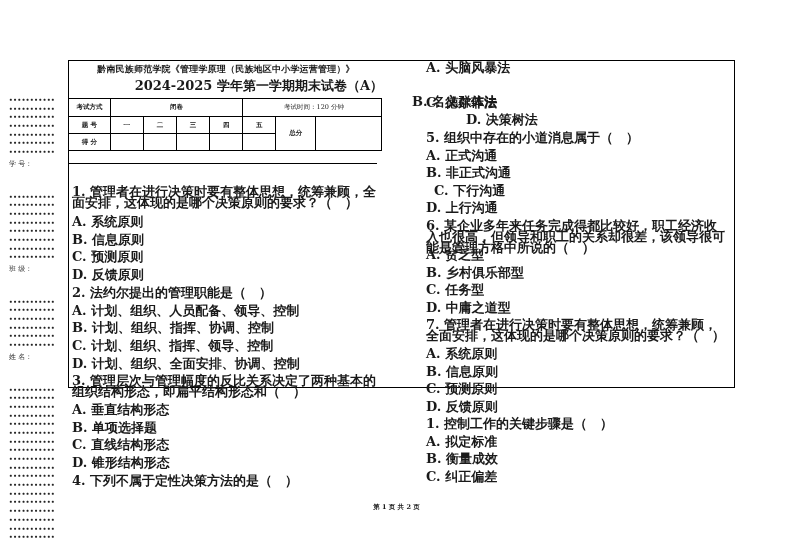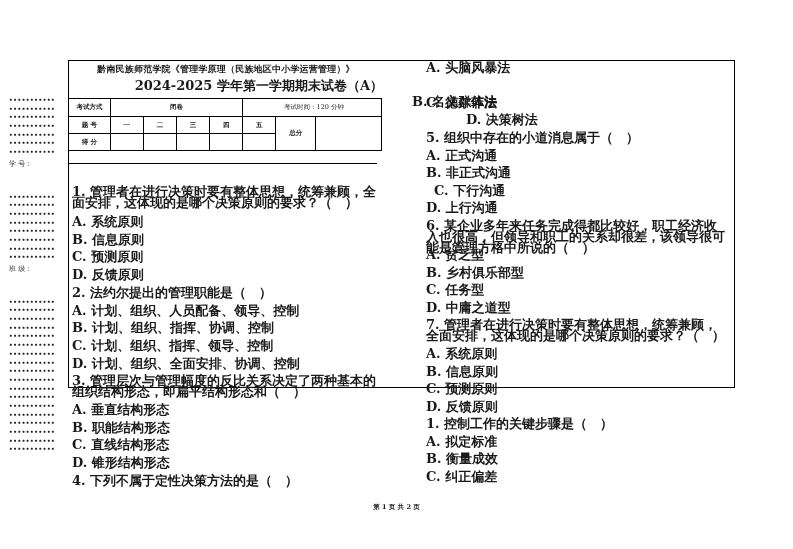--- a/index.html
+++ b/index.html
@@ -43,20 +43,29 @@
   <div>
     <div class="dotline">•••••••••••</div>
     <div class="dotline">•••••••••••</div>
     <div class="dotline">•••••••••••</div>
     <div class="dotline">•••••••••••</div>
     <div class="dotline">•••••••••••</div>
     <div class="dotline">•••••••••••</div>
     <div class="dotline">•••••••••••</div>
     <div class="dotline">•••••••••••</div>
     <div class="bind-label">班 级：</div>
+  </div>
+  <div>
+    <div class="dotline">•••••••••••</div>
+    <div class="dotline">•••••••••••</div>
+    <div class="dotline">•••••••••••</div>
+    <div class="dotline">•••••••••••</div>
+    <div class="dotline">•••••••••••</div>
+    <div class="dotline">•••••••••••</div>
+    <div class="bind-label">姓 名：</div>
   </div>
   <div>
     <div class="dotline">•••••••••••</div>
     <div class="dotline">•••••••••••</div>
     <div class="dotline">•••••••••••</div>
     <div class="dotline">•••••••••••</div>
     <div class="dotline">•••••••••••</div>
     <div class="dotline">•••••••••••</div>
     <div class="dotline">•••••••••••</div>
     <div class="dotline">•••••••••••</div>
@@ -115,21 +124,21 @@
     <div class="q" style="left:3px; top:173px;">B. 信息原则</div>
     <div class="q" style="left:3px; top:190px;">C. 预测原则</div>
     <div class="q" style="left:3px; top:208px;">D. 反馈原则</div>
     <div class="q" style="left:3px; top:226px;">2. 法约尔提出的管理职能是（　）</div>
     <div class="q" style="left:3px; top:244px;">A. 计划、组织、人员配备、领导、控制</div>
     <div class="q" style="left:3px; top:261px;">B. 计划、组织、指挥、协调、控制</div>
     <div class="q" style="left:3px; top:279px;">C. 计划、组织、指挥、领导、控制</div>
     <div class="q" style="left:3px; top:297px;">D. 计划、组织、全面安排、协调、控制</div>
     <div class="q" style="left:3px; top:314px; width:306px;">3. 管理层次与管理幅度的反比关系决定了两种基本的组织结构形态，即扁平结构形态和（　）</div>
     <div class="q" style="left:3px; top:343px;">A. 垂直结构形态</div>
-    <div class="q" style="left:3px; top:361px;">B. 职能结构形态</div>
+    <div class="q" style="left:3px; top:361px;">B. 单项选择题</div>
     <div class="q" style="left:3px; top:378px;">C. 直线结构形态</div>
     <div class="q" style="left:3px; top:396px;">D. 锥形结构形态</div>
     <div class="q" style="left:3px; top:414px;">4. 下列不属于定性决策方法的是（　）</div>
   </div>
 
   <div>
     <div class="q" style="left:357px; top:1px;">A. 头脑风暴法</div>
     <div class="q" style="left:343px; top:18px;margin-top:17px;">B. 名义群体法</div>
     <div class="q" style="left:357px; top:36px;">C. 德尔菲法</div>
     <div class="q" style="left:357px; top:53px;margin-left:40px;">D. 决策树法</div>

